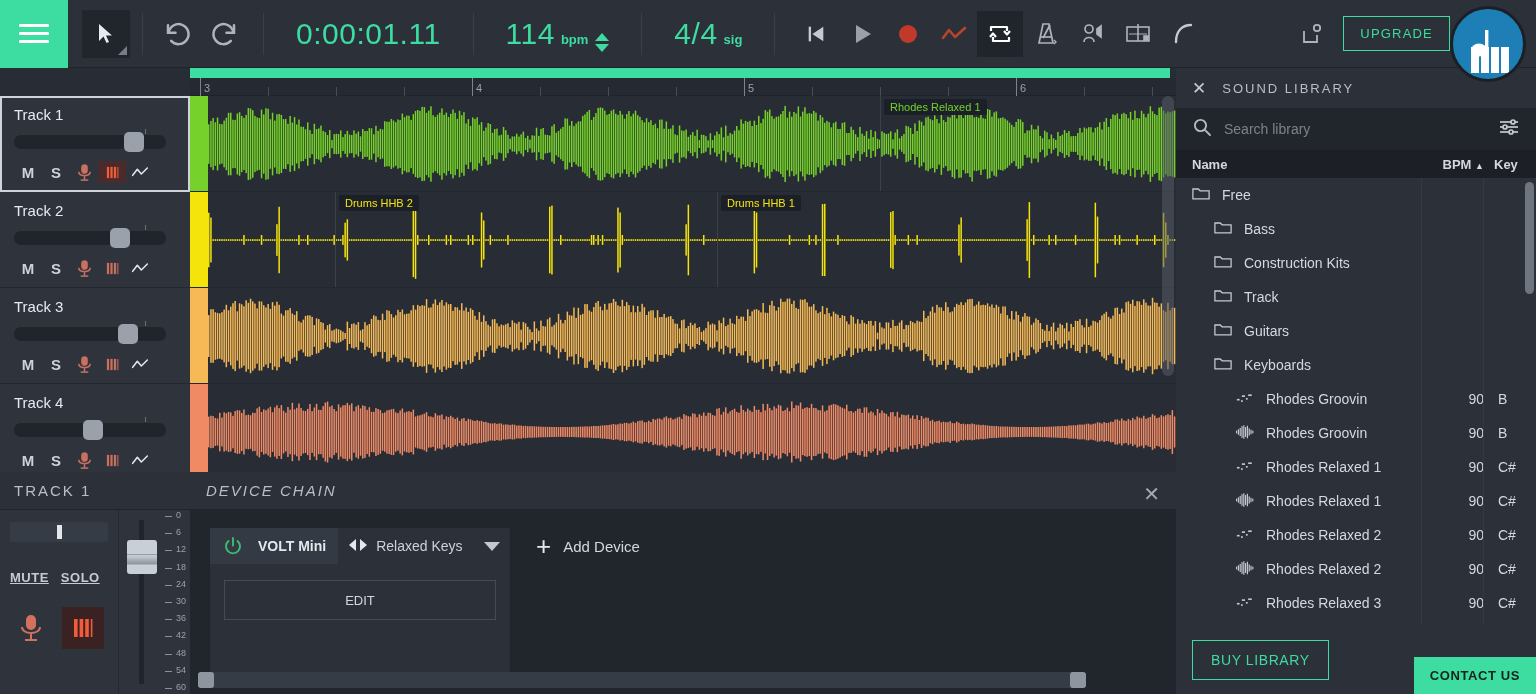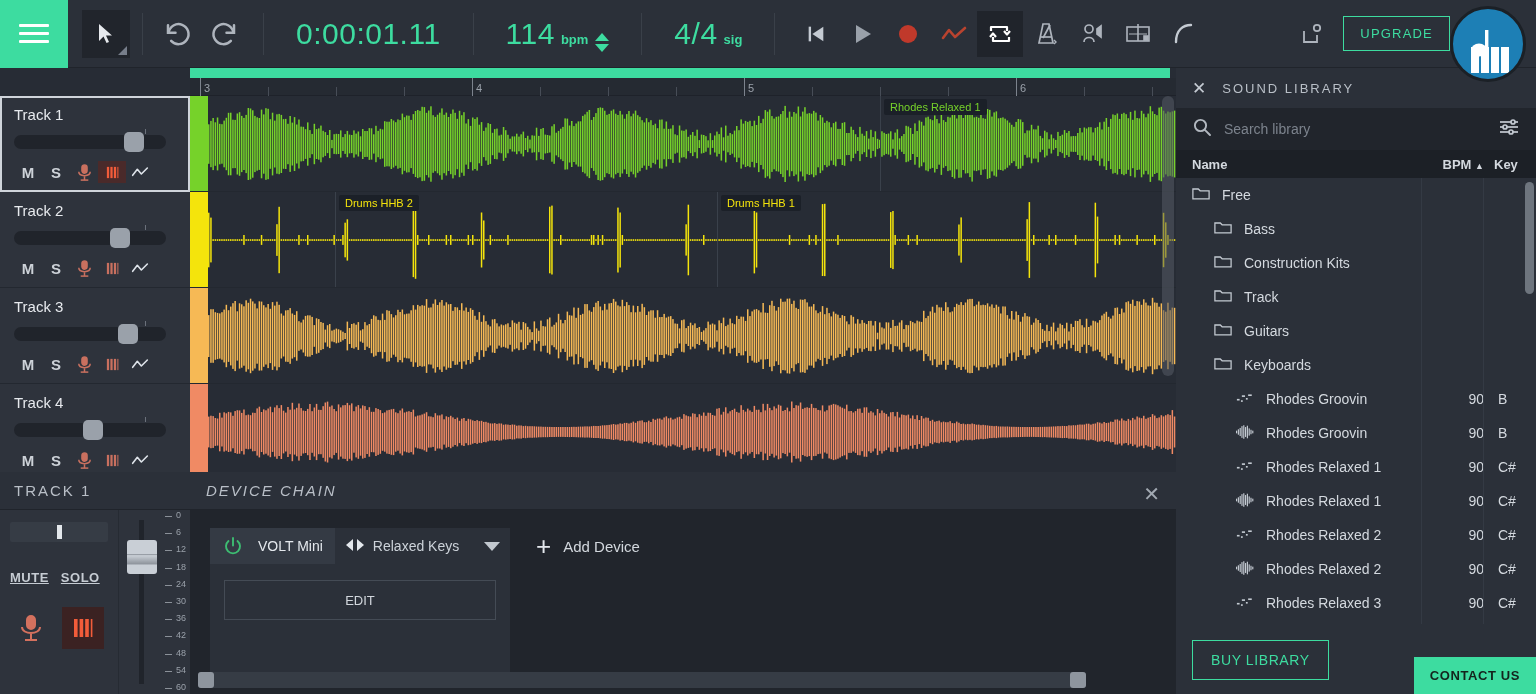--- a/index.html
+++ b/index.html
@@ -143,21 +143,21 @@
     background-image: linear-gradient(#c9cfd6 40%, #8f959d 42%, #c9cfd6 46%, #8f959d 70%, #c9cfd6 74%); }
   .scale { position: absolute; left: 46px; top: 6px; height: 172px; }
   .scale .row { position: relative; height: 17.2px; }
   .scale .row i { position: absolute; left: 0; top: 0; width: 7px; height: 1px; background: #8b9199; }
   .scale .row b { position: absolute; left: 11px; top: -6px; font-size: 9px; color: #9aa1aa; font-weight: normal; }
 
   .devchain { position: absolute; left: 190px; top: 38px; width: 986px; height: 184px; background: #21252c; padding: 18px 20px; display: flex; gap: 26px; }
   .device { width: 300px; background: #2b3039; }
   .dev-head { display: flex; align-items: center; height: 36px; }
   .dev-power { width: 46px; height: 36px; display: flex; align-items: center; justify-content: center; background: #343a44; cursor: pointer; }
-  .dev-name { background: #343a44; height: 36px; display: flex; align-items: center; padding: 0 12px 0 2px; font-size: 14px; font-weight: normal; color: #e4e8ed; cursor: pointer; }
+  .dev-name { background: #343a44; height: 36px; display: flex; align-items: center; padding: 0 12px 0 2px; font-size: 14px; font-weight: bold; color: #e4e8ed; cursor: pointer; }
   .preset { flex: 1; display: flex; align-items: center; gap: 8px; padding: 0 10px; font-size: 14px; color: #ccd2d9; cursor: pointer; }
   .caret { width: 0; height: 0; border-left: 8px solid transparent; border-right: 8px solid transparent; border-top: 9px solid #c2c8cf; margin-left: auto; }
   .edit-btn { margin: 16px 14px; height: 40px; border: 1px solid #444b55; display: flex; align-items: center; justify-content: center; font-size: 13px; color: #d2d7dd; cursor: pointer; }
   .add-dev { display: flex; align-items: center; gap: 12px; font-size: 15px; color: #d2d7dd; height: 36px; cursor: pointer; }
   .plus { font-size: 26px; line-height: 20px; color: #e4e8ed; }
 
   
   .library { position: absolute; left: 1176px; top: 68px; width: 360px; height: 626px; background: #2b3039; }
   .lib-head { height: 40px; display: flex; align-items: center; gap: 14px; padding: 0 16px; font-size: 13px; letter-spacing: 2px; color: #b9bfc7; }
   .lib-search { height: 42px; background: #21252c; display: flex; align-items: center; gap: 12px; padding: 0 16px; }

